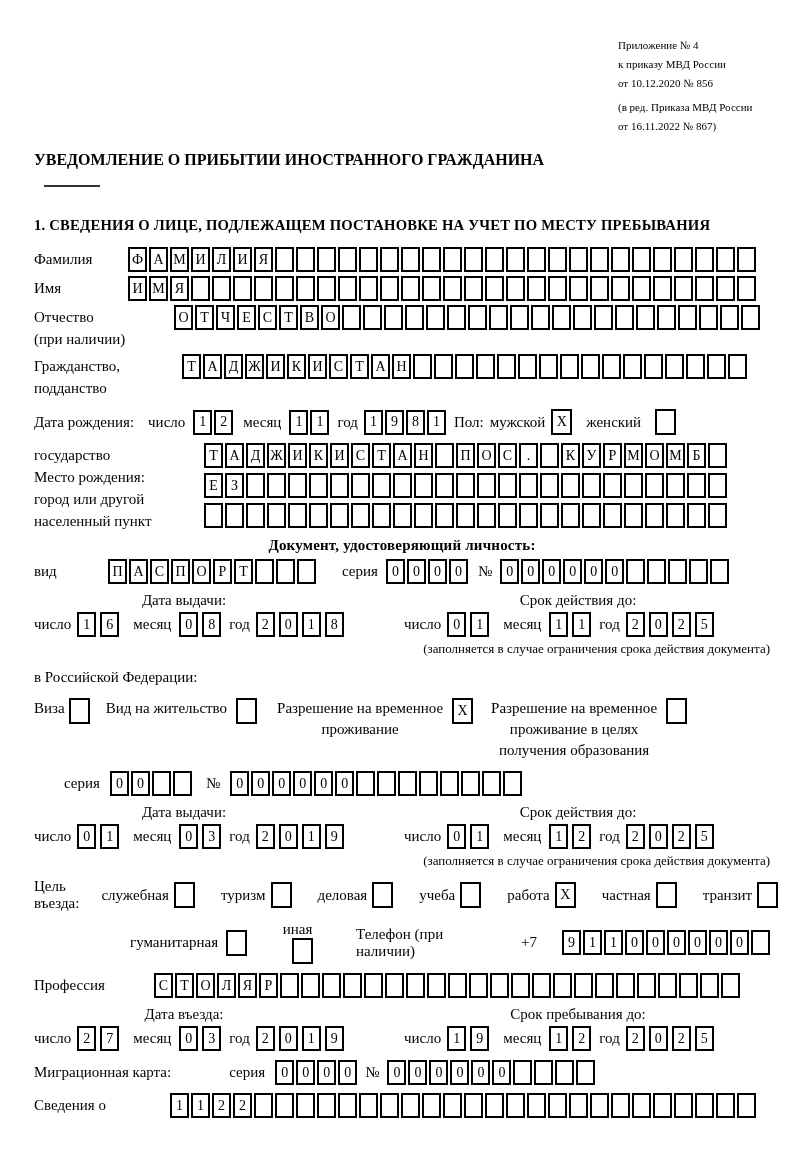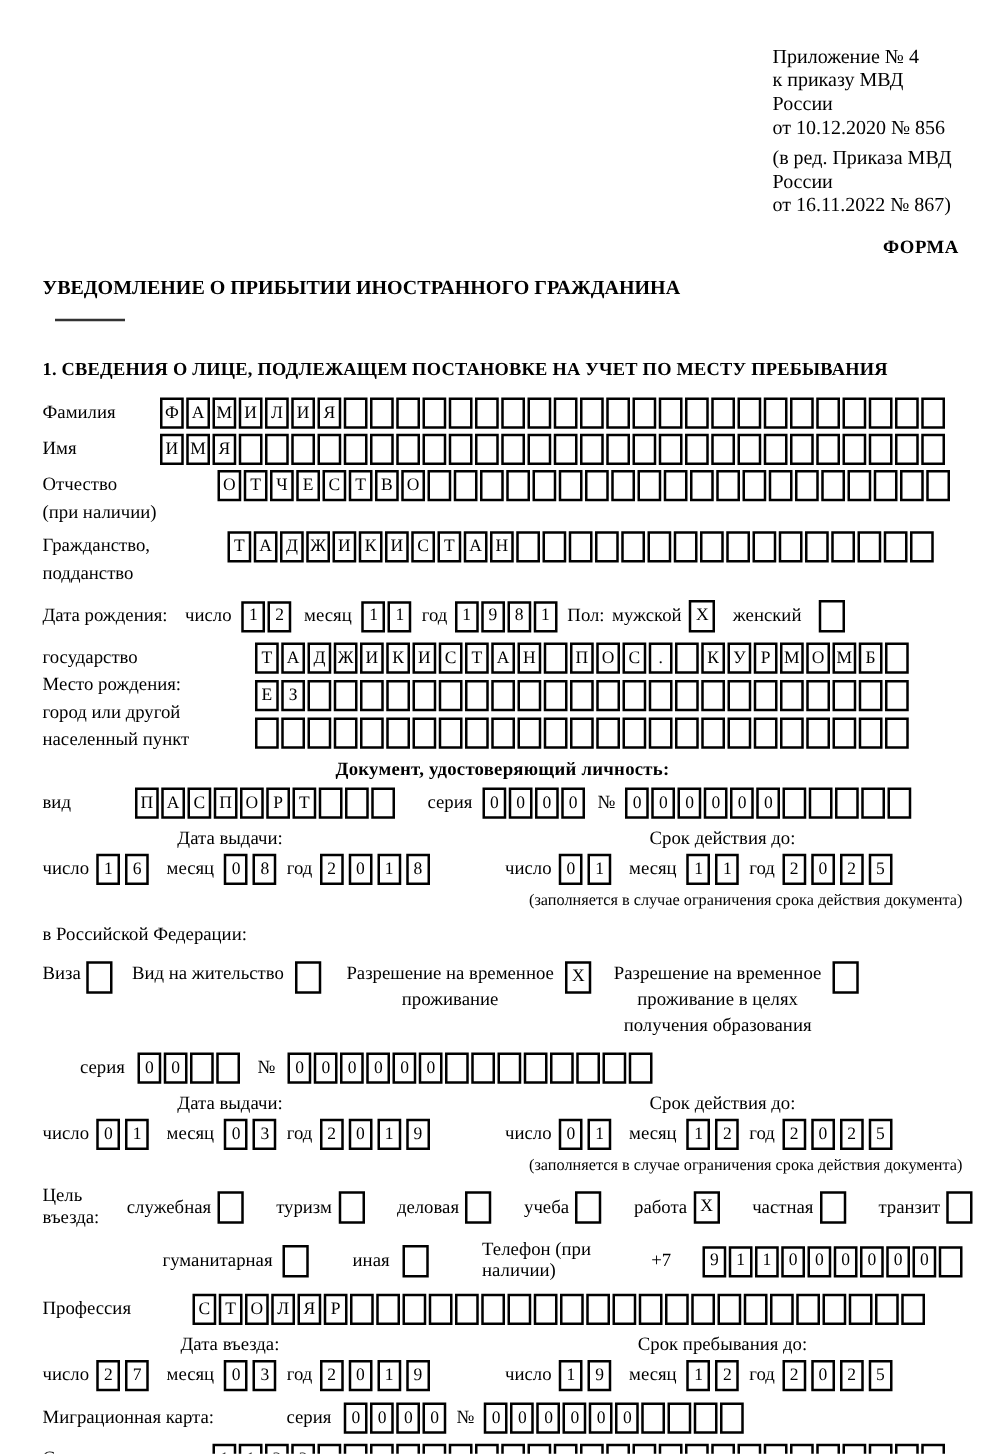--- a/index.html
+++ b/index.html
@@ -5,21 +5,21 @@
   * { margin:0; padding:0; box-sizing:content-box; }
   html,body { background:#fff; }
   body {
     width:800px; height:1163px; overflow:hidden;
     color:#000; font-family:"Liberation Serif","DejaVu Serif",serif;
     font-size:15px;
   }
   .page { padding:36px 30px 0 34px; }
 
   
-  .annex { margin-left:584px; font-size:16px; line-height:19px; }
+  .annex { margin-left:584px; font-size:11px; line-height:19px; }
   .annex .rev { margin-top:5px; }
   .form-label { text-align:right; padding-right:3px; font-weight:bold; font-size:15px; margin-top:16px; letter-spacing:.4px; }
 
   
   .title { text-align:left; font-weight:bold; font-size:16px; line-height:22px; margin-top:13px; }
   .blank-line { display:inline-block; width:56px; border-bottom:2px solid #333; margin-left:10px; vertical-align:baseline; }
 
   .section-heading { font-weight:bold; font-size:14.7px; margin-top:24px; letter-spacing:.2px; }
 
   
@@ -77,21 +77,20 @@
 <div class="page">
 
   <div class="annex">
     <div>Приложение № 4</div>
     <div>к приказу МВД России</div>
     <div>от 10.12.2020 № 856</div>
     <div class="rev">(в ред. Приказа МВД России</div>
     <div>от 16.11.2022 № 867)</div>
   </div>
 
-  <div class="form-label">ФОРМА</div>
 
   <div class="title">
     <div>УВЕДОМЛЕНИЕ О ПРИБЫТИИ ИНОСТРАННОГО ГРАЖДАНИНА</div>
     <div>
       <span class="blank-line"></span>
     </div>
   </div>
 
   <div class="section-heading">1. СВЕДЕНИЯ О ЛИЦЕ, ПОДЛЕЖАЩЕМ ПОСТАНОВКЕ НА УЧЕТ ПО МЕСТУ ПРЕБЫВАНИЯ</div>
 
@@ -608,21 +607,21 @@
     </div>
   </div>
 
   <div class="purpose-row" style="margin-left:96px;">
     <div class="purpose-item" style="margin-left:0;">
       <span>гуманитарная</span>
       <div class="cells checkbox" style="margin-left:8px;">
           <span class="cell"></span>
         </div>
     </div>
-    <div class="purpose-item" style="margin-left:18px;">
+    <div class="purpose-item" style="margin-left:18px;flex-direction:column;">
       <span>иная</span>
       <div class="cells checkbox" style="margin-left:10px;">
           <span class="cell"></span>
         </div>
     </div>
     <span class="gap26">Телефон (при наличии)</span>
     <span class="gap20">+7</span>
     <div class="cells gap8">
         <span class="cell">9</span>
         <span class="cell">1</span>

